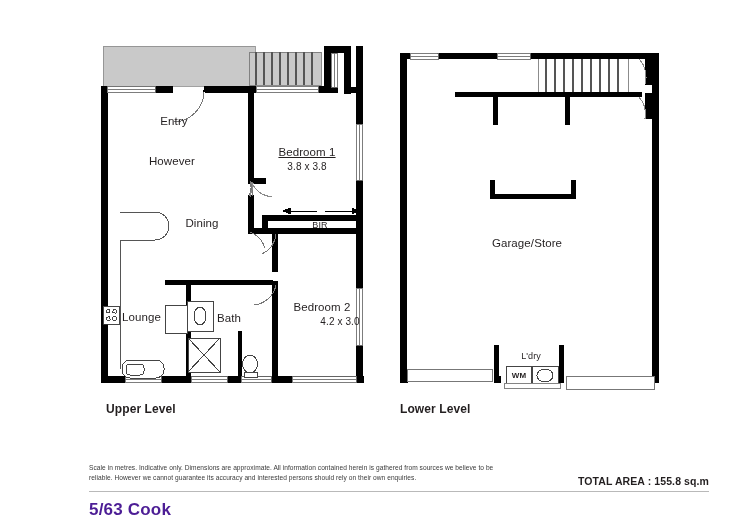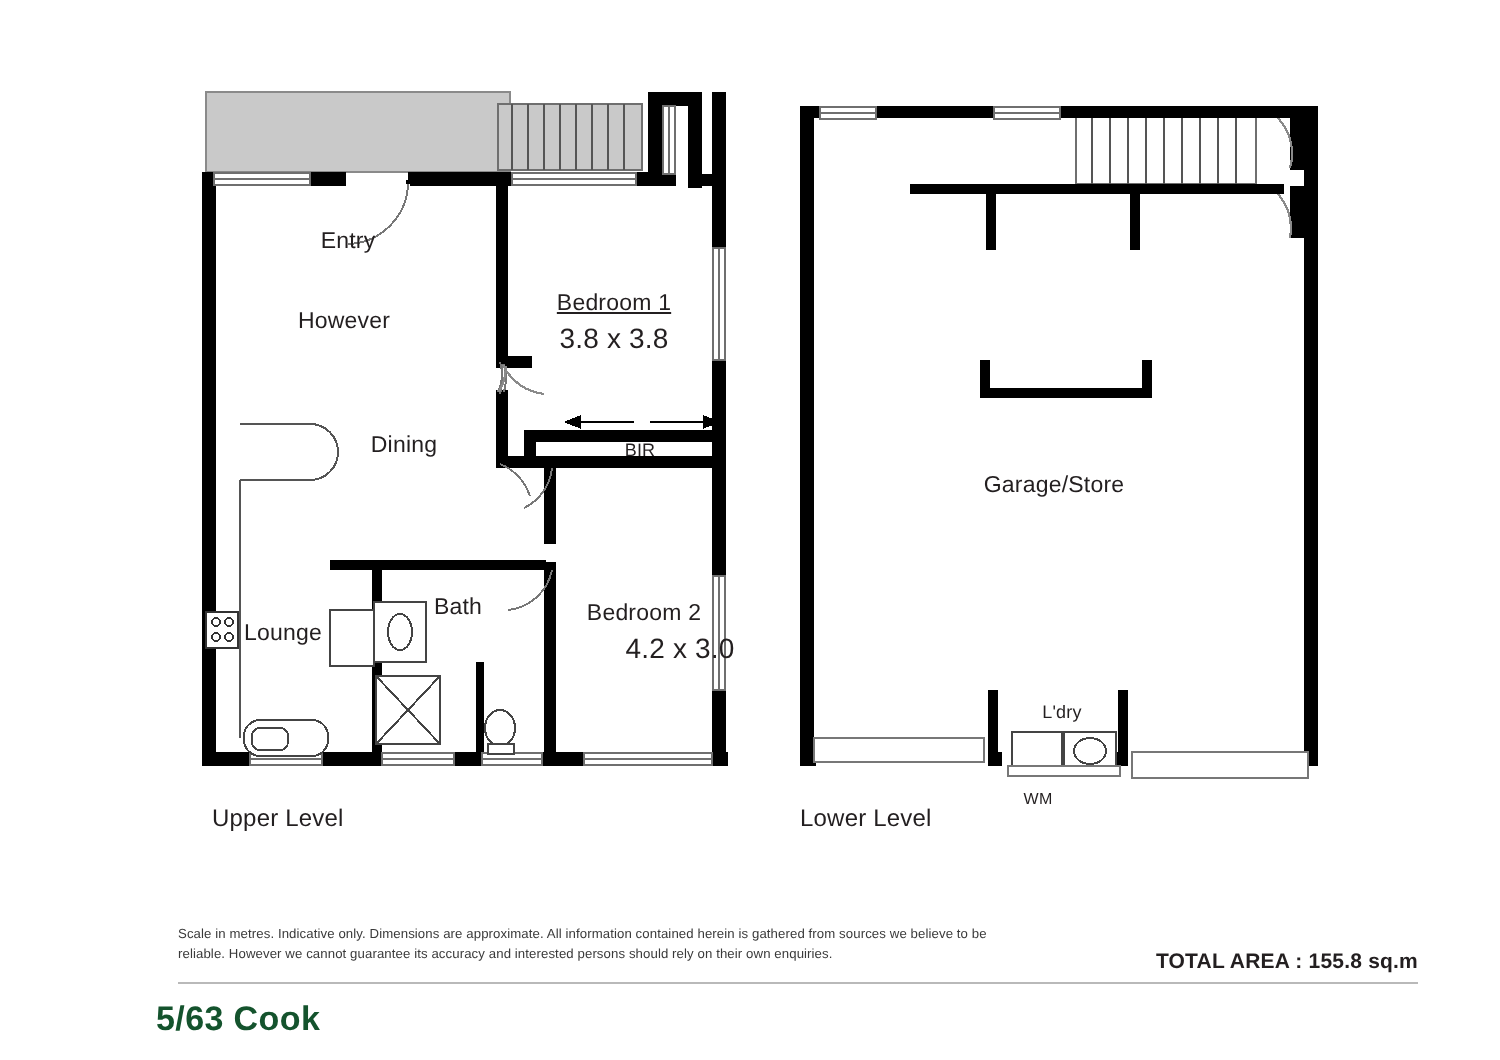--- a/index.html
+++ b/index.html
@@ -25,24 +25,24 @@
 
   
   .lbl {
     position: absolute;
     white-space: nowrap;
     font-family: "Liberation Sans", sans-serif;
     color: #231f20;
     letter-spacing: 0.1px;
   }
   .room-name { font-size: 11.5px; }
-  .room-dim  { font-size: 14px; }
+  .room-dim  { font-size: 10px; }
   .tiny-lbl  { font-size: 9px; }
-  .wm-lbl    { font-size: 8px; font-weight: normal; margin-top: 24px; }
-  .level-lbl { font-size: 12px; }
+  .wm-lbl    { font-size: 8px; font-weight: bold; }
+  .level-lbl { font-size: 12px; font-weight: bold; }
 
   .ctr { transform: translateX(-50%); }
 
   
   #footer-block {
     position: absolute;
     left: 0; top: 455px;
     width: 750px; height: 75px;
   }
   #disclaimer {
@@ -69,24 +69,24 @@
     padding-bottom: 3px;
   }
   #footer-rule {
     position: absolute;
     left: 89px; top: 36px;
     width: 620px; height: 1px;
     background: #b9b9b9;
   }
   #plan-title {
     position: absolute;
-    left: 78px; top: 45px;
+    left: 89px; top: 45px;
     font-size: 17px;
     font-weight: bold;
-    color: #14532d;
+    color: #4c1d95;
     letter-spacing: 0.2px;
   }
 </style>
 </head>
 <body>
 
 <div id="floorplan-root">
 
   <svg class="plan-svg" width="750" height="530" viewBox="0 0 750 530" shape-rendering="crispEdges">
 
@@ -307,21 +307,21 @@
   </svg>
 
   <div class="lbl room-name ctr" style="left:174px; top:115px;">Entry</div>
 
   <div class="lbl room-name ctr" style="left:172px; top:155px;">However</div>
 
   <div class="lbl room-name ctr" style="left:202px; top:217px;">Dining</div>
 
   <div class="lbl room-name" style="left:122px; top:311px;">Lounge</div>
 
-  <div class="lbl room-name ctr" style="left:229px; top:298px;">Bath</div>
+  <div class="lbl room-name ctr" style="left:229px; top:312px;">Bath</div>
 
   <div class="lbl room-name ctr" style="left:307px; top:146px;text-decoration:underline;">Bedroom 1</div>
   <div class="lbl room-dim ctr" style="left:307px; top:161px;">3.8 x 3.8</div>
 
   <div class="lbl room-name ctr" style="left:322px; top:301px;">Bedroom 2</div>
   <div class="lbl room-dim ctr" style="left:322px; top:316px;margin-left:18px;">4.2 x 3.0</div>
 
   <div class="lbl tiny-lbl ctr" style="left:320px; top:220px;">BIR</div>
 
   <div class="lbl room-name ctr" style="left:527px; top:237px;">Garage/Store</div>

